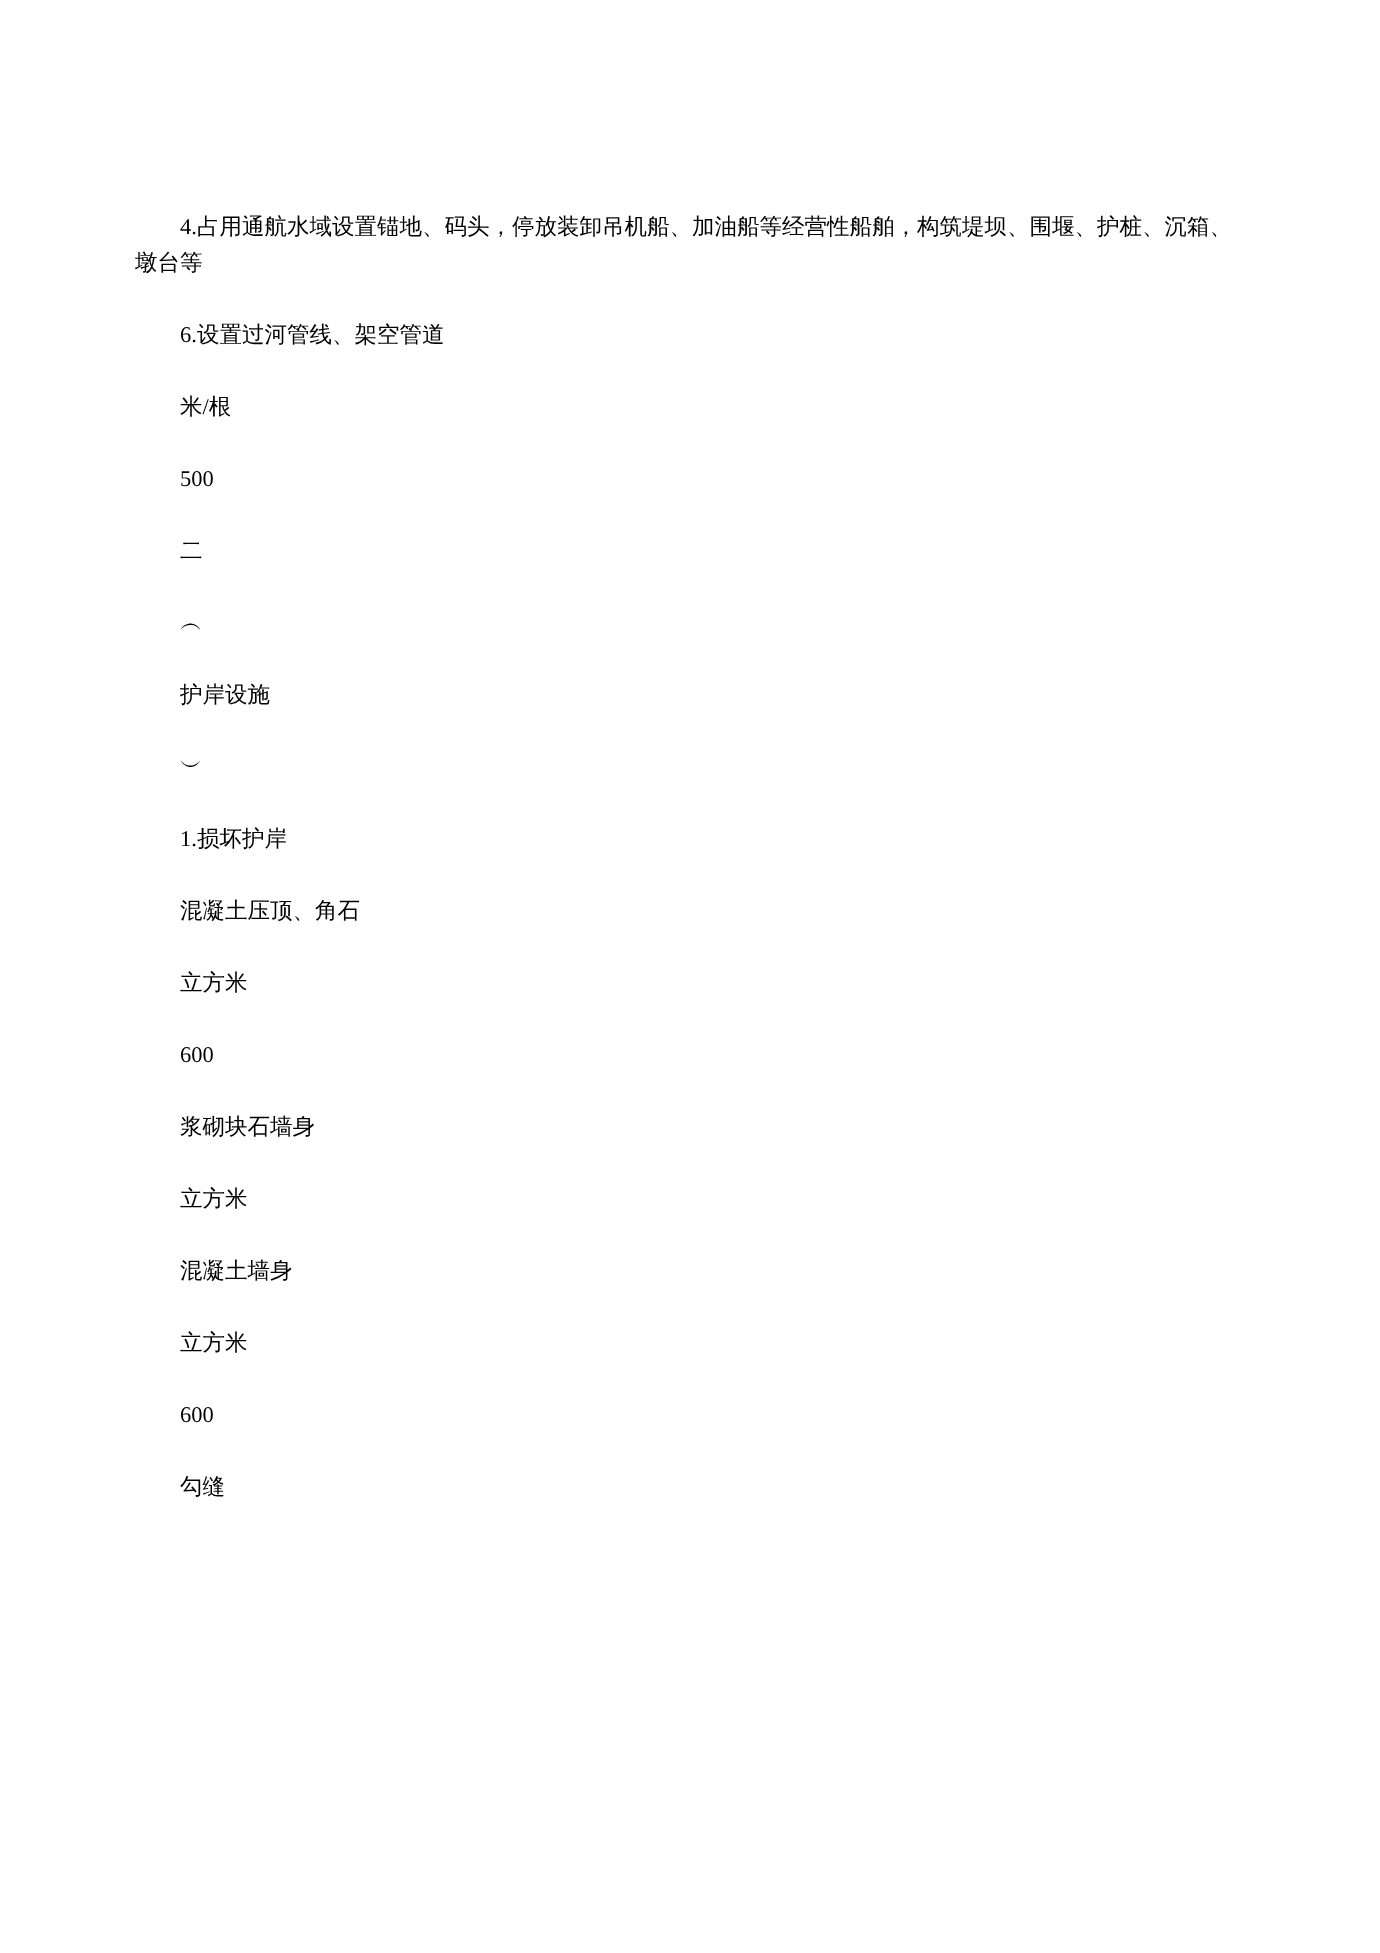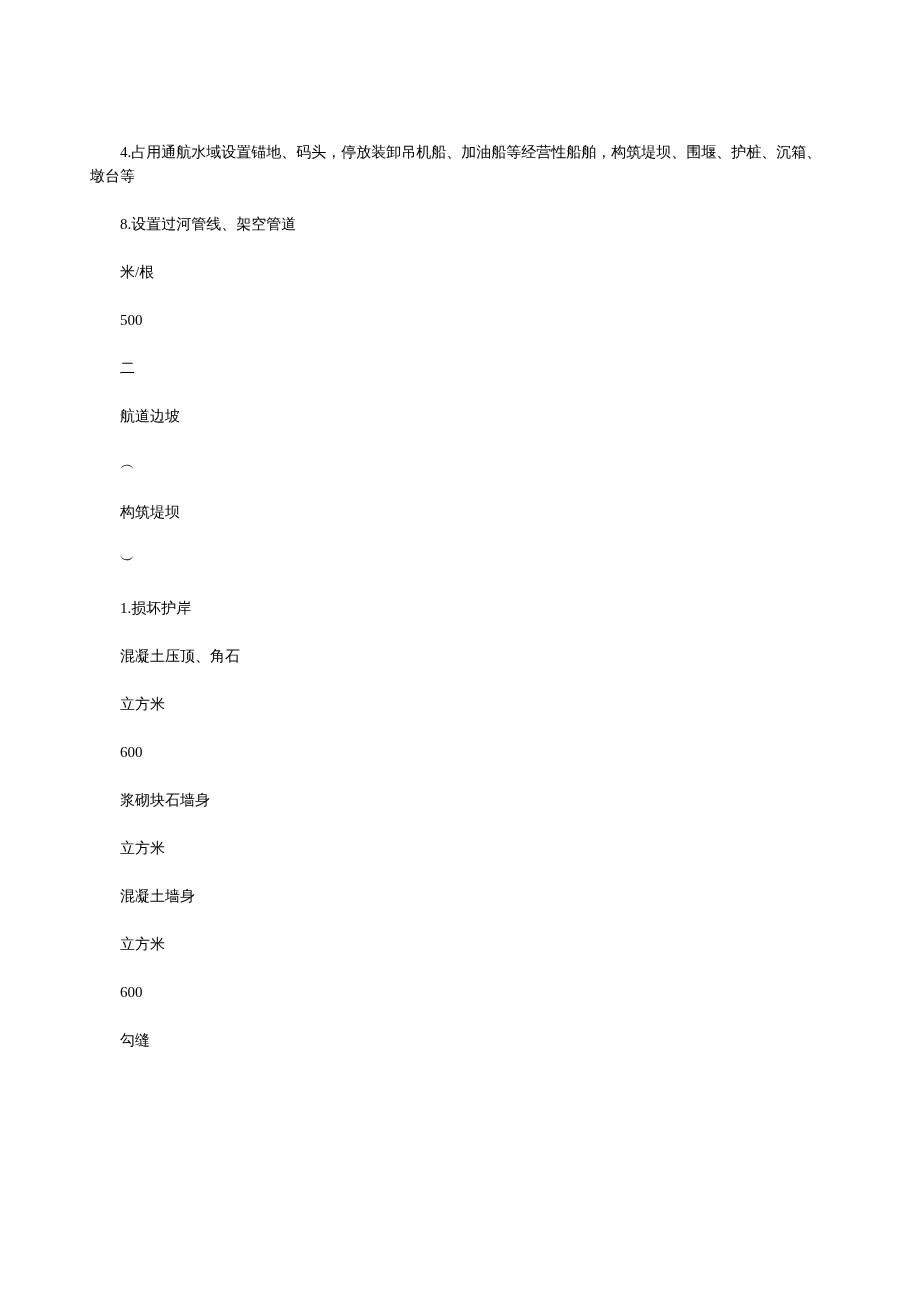--- a/index.html
+++ b/index.html
@@ -21,27 +21,26 @@
     .line {
       margin-bottom: 24px;
       text-indent: 2em;
     }
   </style>
 </head>
 <body>
 
 <div class="content">
   <p class="line" style="text-indent:2em;display:block;"><span>4.占用通航水域设置锚地、码头，停放装卸吊机船、加油船等经营性船舶，构筑堤坝、围堰、护桩、沉箱、墩台等</span></p>
-  <p class="line"><span>8.设置过河管线、架空管道</span></p>
+  <p class="line"><span>6.设置过河管线、架空管道</span></p>
   <p class="line"><span>米/根</span></p>
   <p class="line"><span>500</span></p>
   <p class="line"><span>二</span></p>
-  <p class="line"><span>航道边坡</span></p>
   <p class="line"><span>︵</span></p>
-  <p class="line"><span>构筑堤坝</span></p>
+  <p class="line"><span>护岸设施</span></p>
   <p class="line"><span>︶</span></p>
   <p class="line"><span>1.损坏护岸</span></p>
   <p class="line"><span>混凝土压顶、角石</span></p>
   <p class="line"><span>立方米</span></p>
   <p class="line"><span>600</span></p>
   <p class="line"><span>浆砌块石墙身</span></p>
   <p class="line"><span>立方米</span></p>
   <p class="line"><span>混凝土墙身</span></p>
   <p class="line"><span>立方米</span></p>
   <p class="line"><span>600</span></p>

